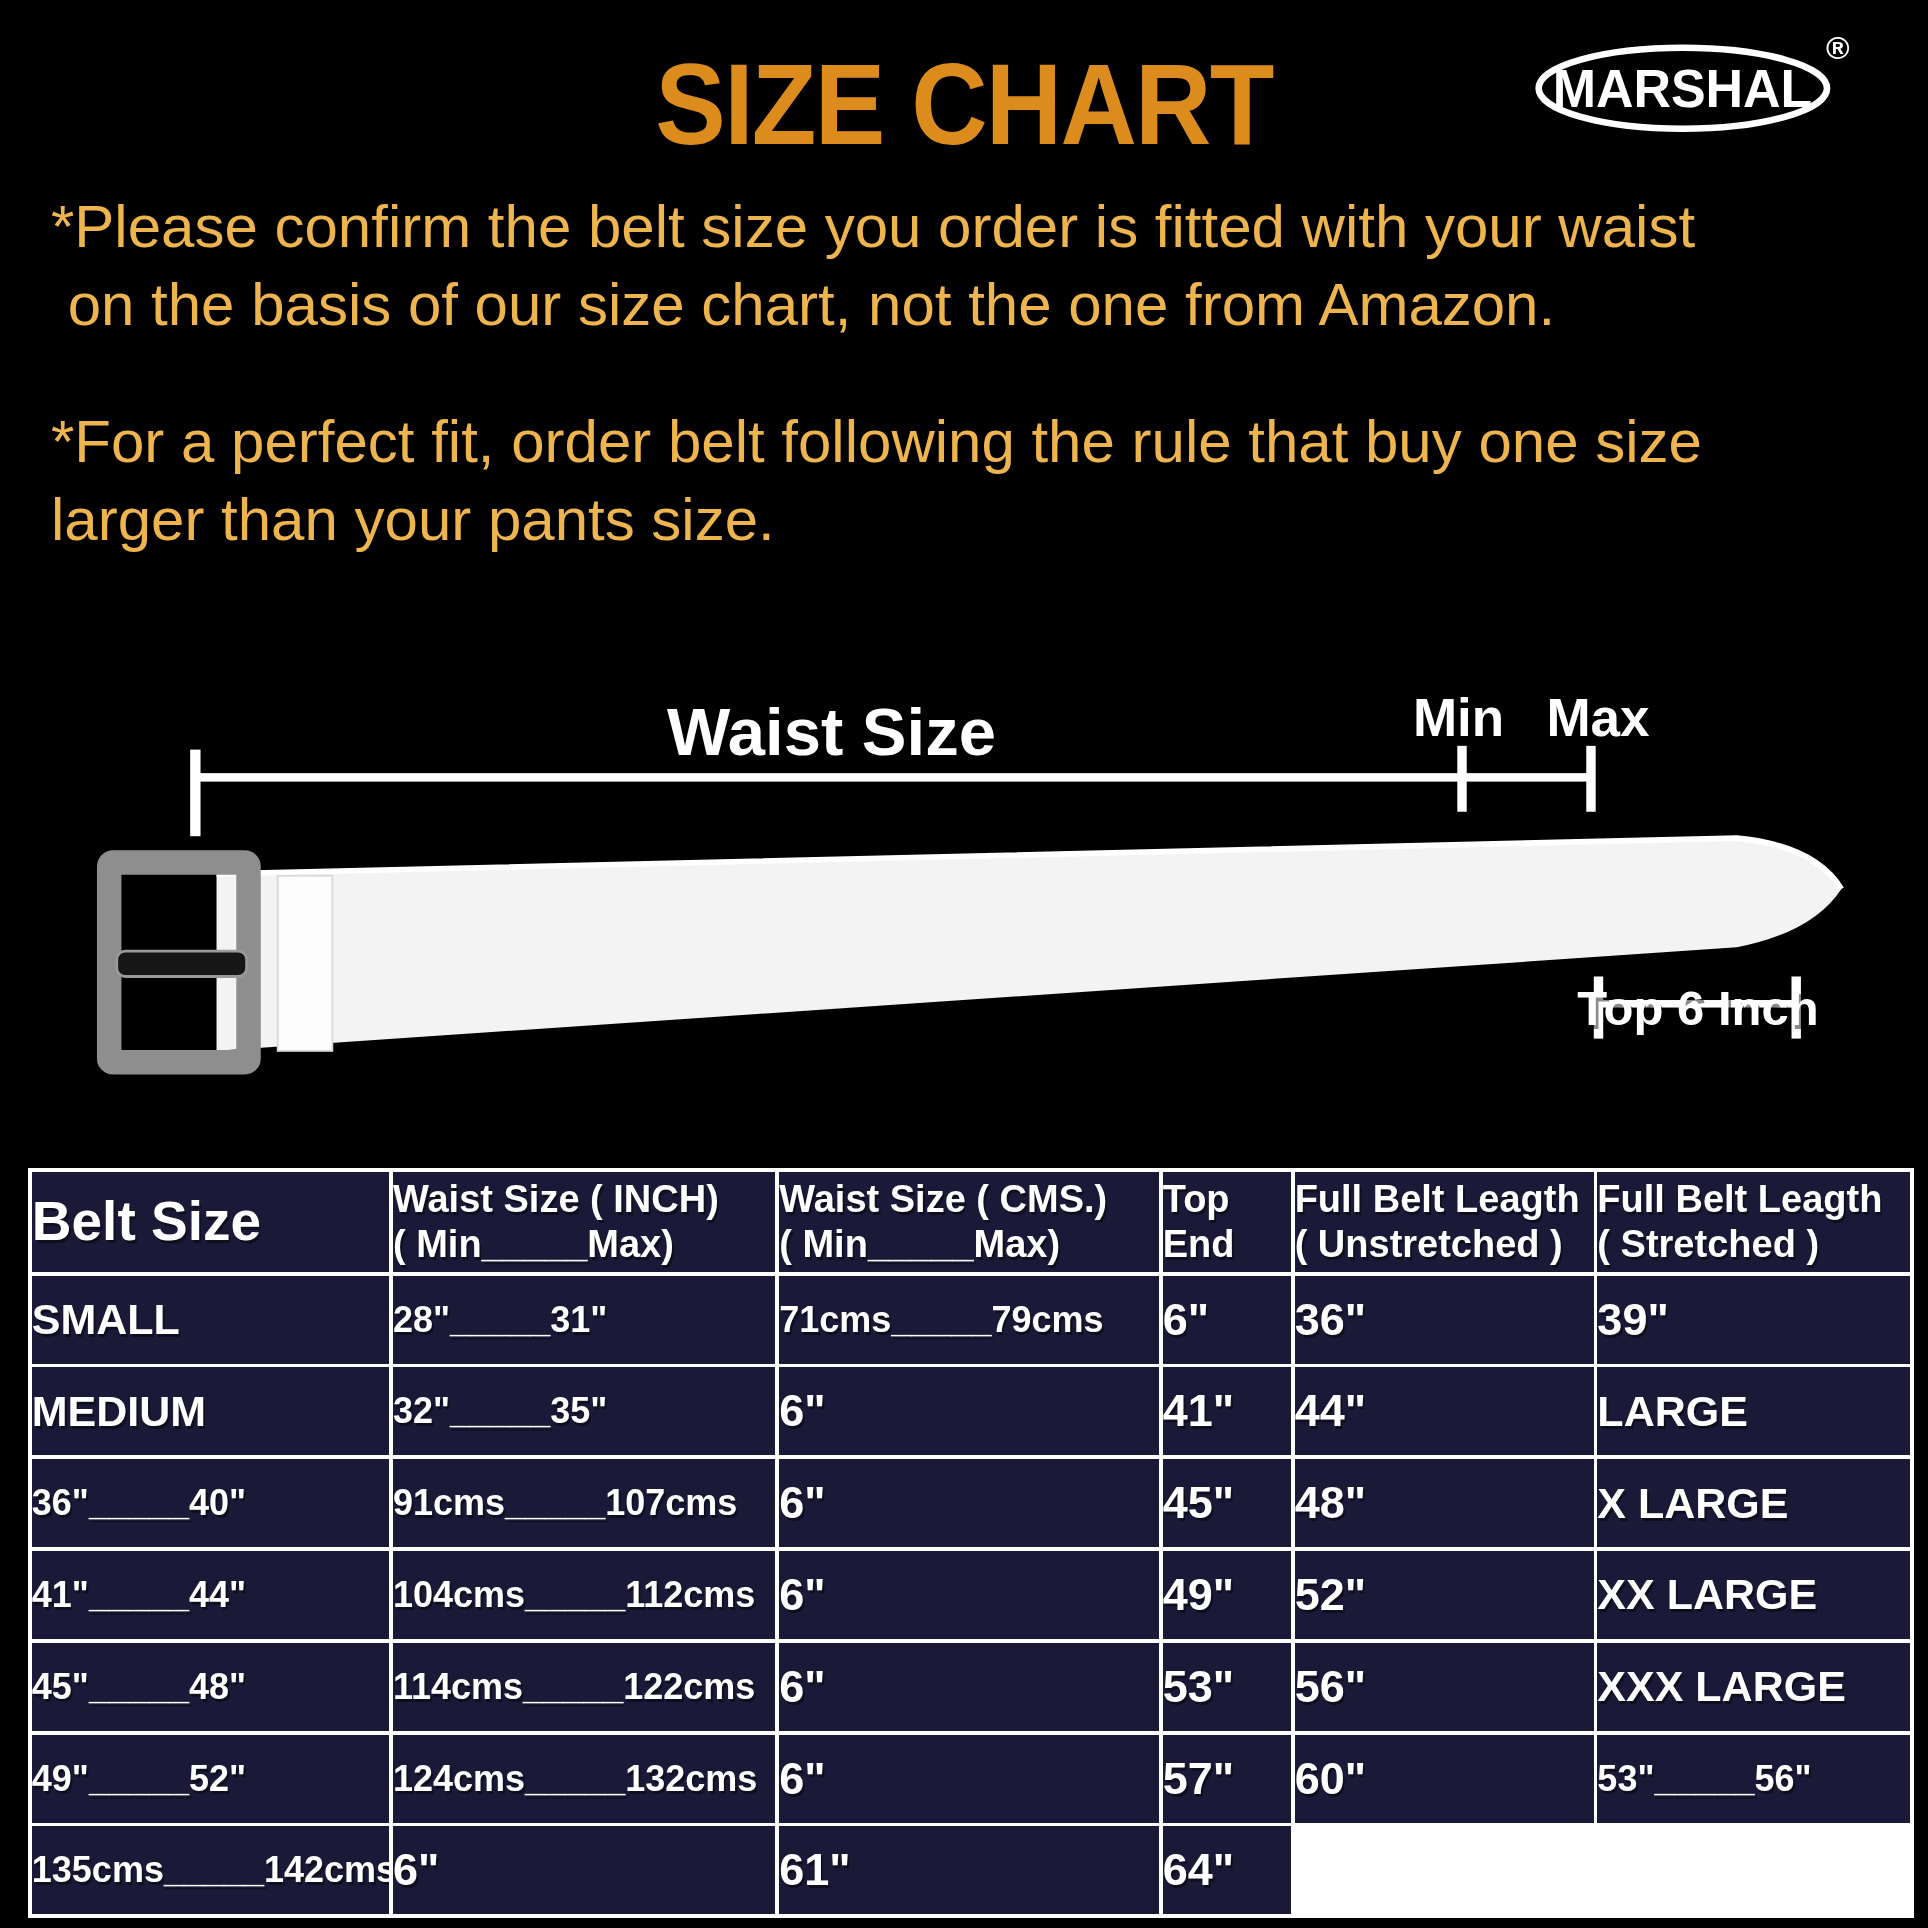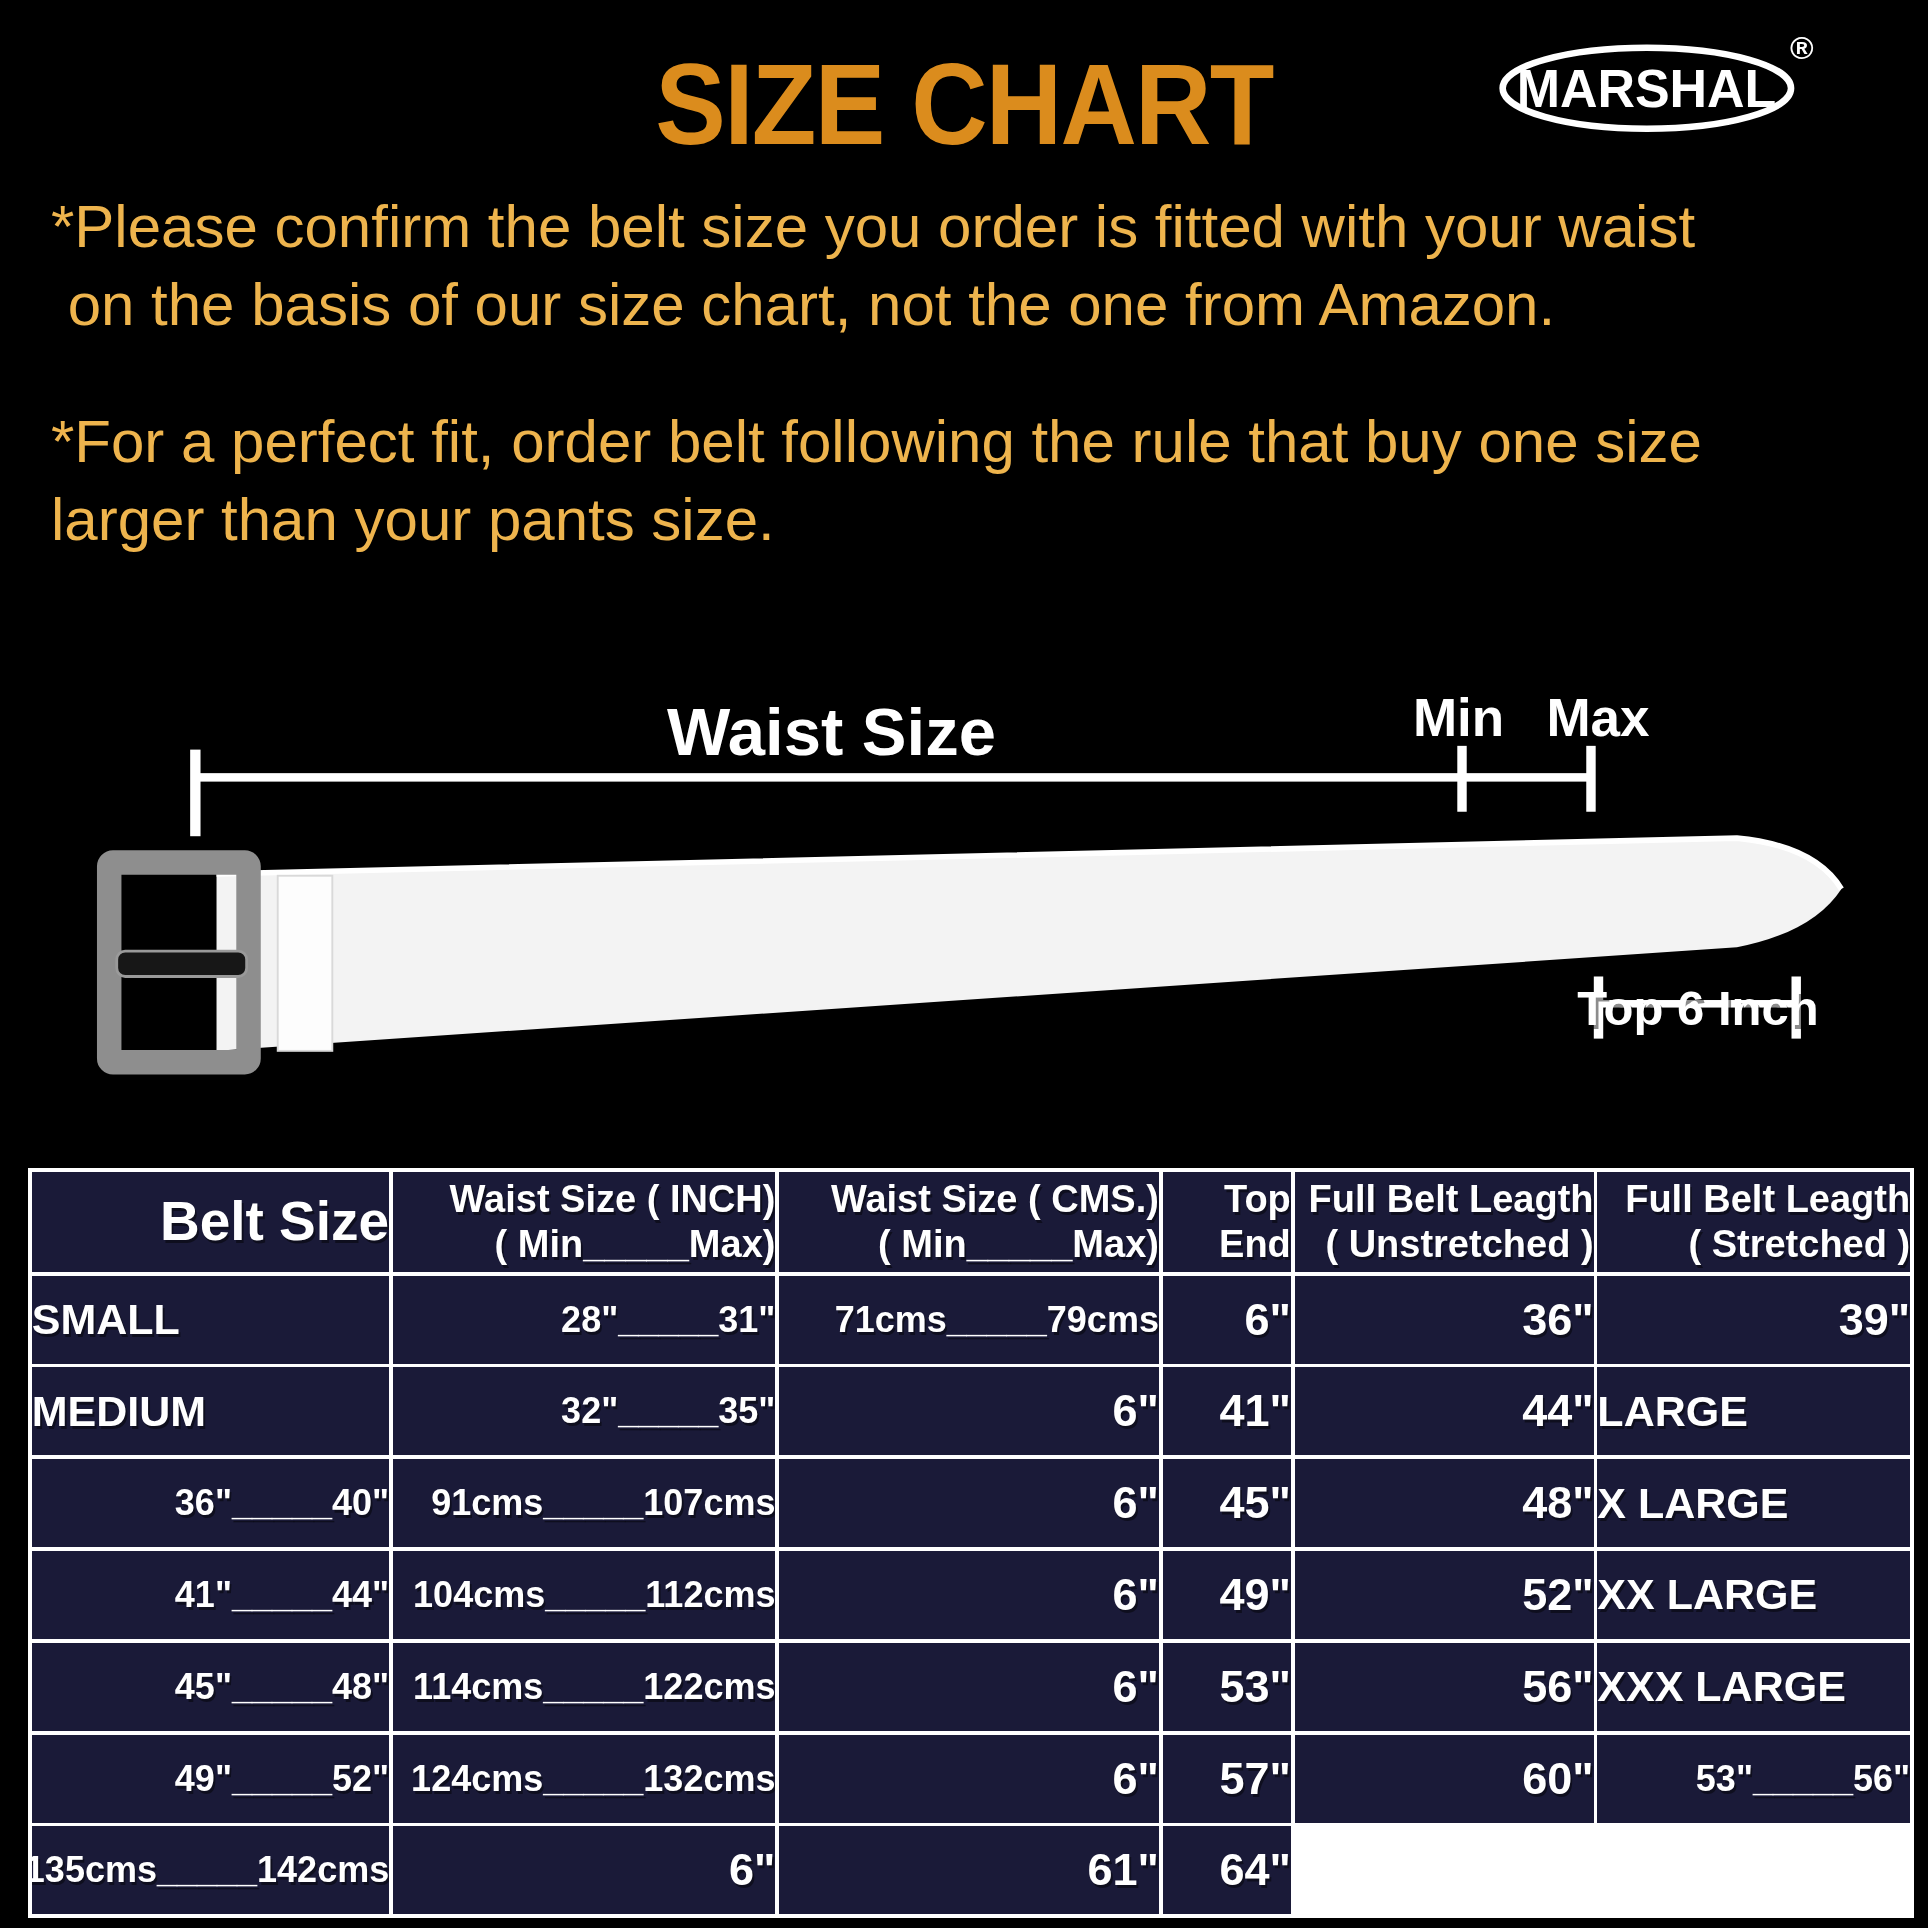--- a/index.html
+++ b/index.html
@@ -16,21 +16,21 @@
     text-align:center;
     font-size:115px;font-weight:bold;
     letter-spacing:-1.9px;
     color:#db8c1d;
     transform:scaleX(0.92);
     transform-origin:center;
     text-shadow:3.8px 4.7px 0 rgba(0,0,0,0.45);
     white-space:nowrap;
   }
   .logo{
-    position:absolute;left:1497px;top:41px;width:311px;height:102px;
+    position:absolute;left:1533px;top:41px;width:311px;height:102px;
   }
   .logo svg{position:absolute;left:0;top:0;}
   .logo .brand-text{
     position:absolute;left:0;top:0;width:299px;height:94px;
     display:flex;align-items:center;justify-content:center;
     color:#ffffff;font-size:53px;font-weight:bold;letter-spacing:0px;
     transform:scaleX(0.98);
   }
   .logo .reg{
     position:absolute;right:-5.6px;top:-11.3px;
@@ -66,21 +66,21 @@
     grid-template-rows:100px;
     grid-auto-rows:88px;
     gap:3.8px;
     padding:3.8px;
     box-sizing:border-box;
   }
   .cell{
     background:#1a1a38;
     color:#ffffff;font-weight:bold;
     display:flex;flex-direction:column;
-    align-items:flex-end;justify-content:center;
+    align-items:flex-start;justify-content:center;
     text-shadow:1.9px 2.8px 0 rgba(0,0,0,0.45);
     overflow:hidden;
   }
   .hdr{font-size:38px;line-height:1.18;text-align:center;}
   .hdr-belt{font-size:55px;}
   .name-cell{align-items:flex-start;font-size:43px;box-sizing:border-box;}
   .val-cell{font-size:36px;}
   .big-val{font-size:45px;}
 </style>
 </head>

